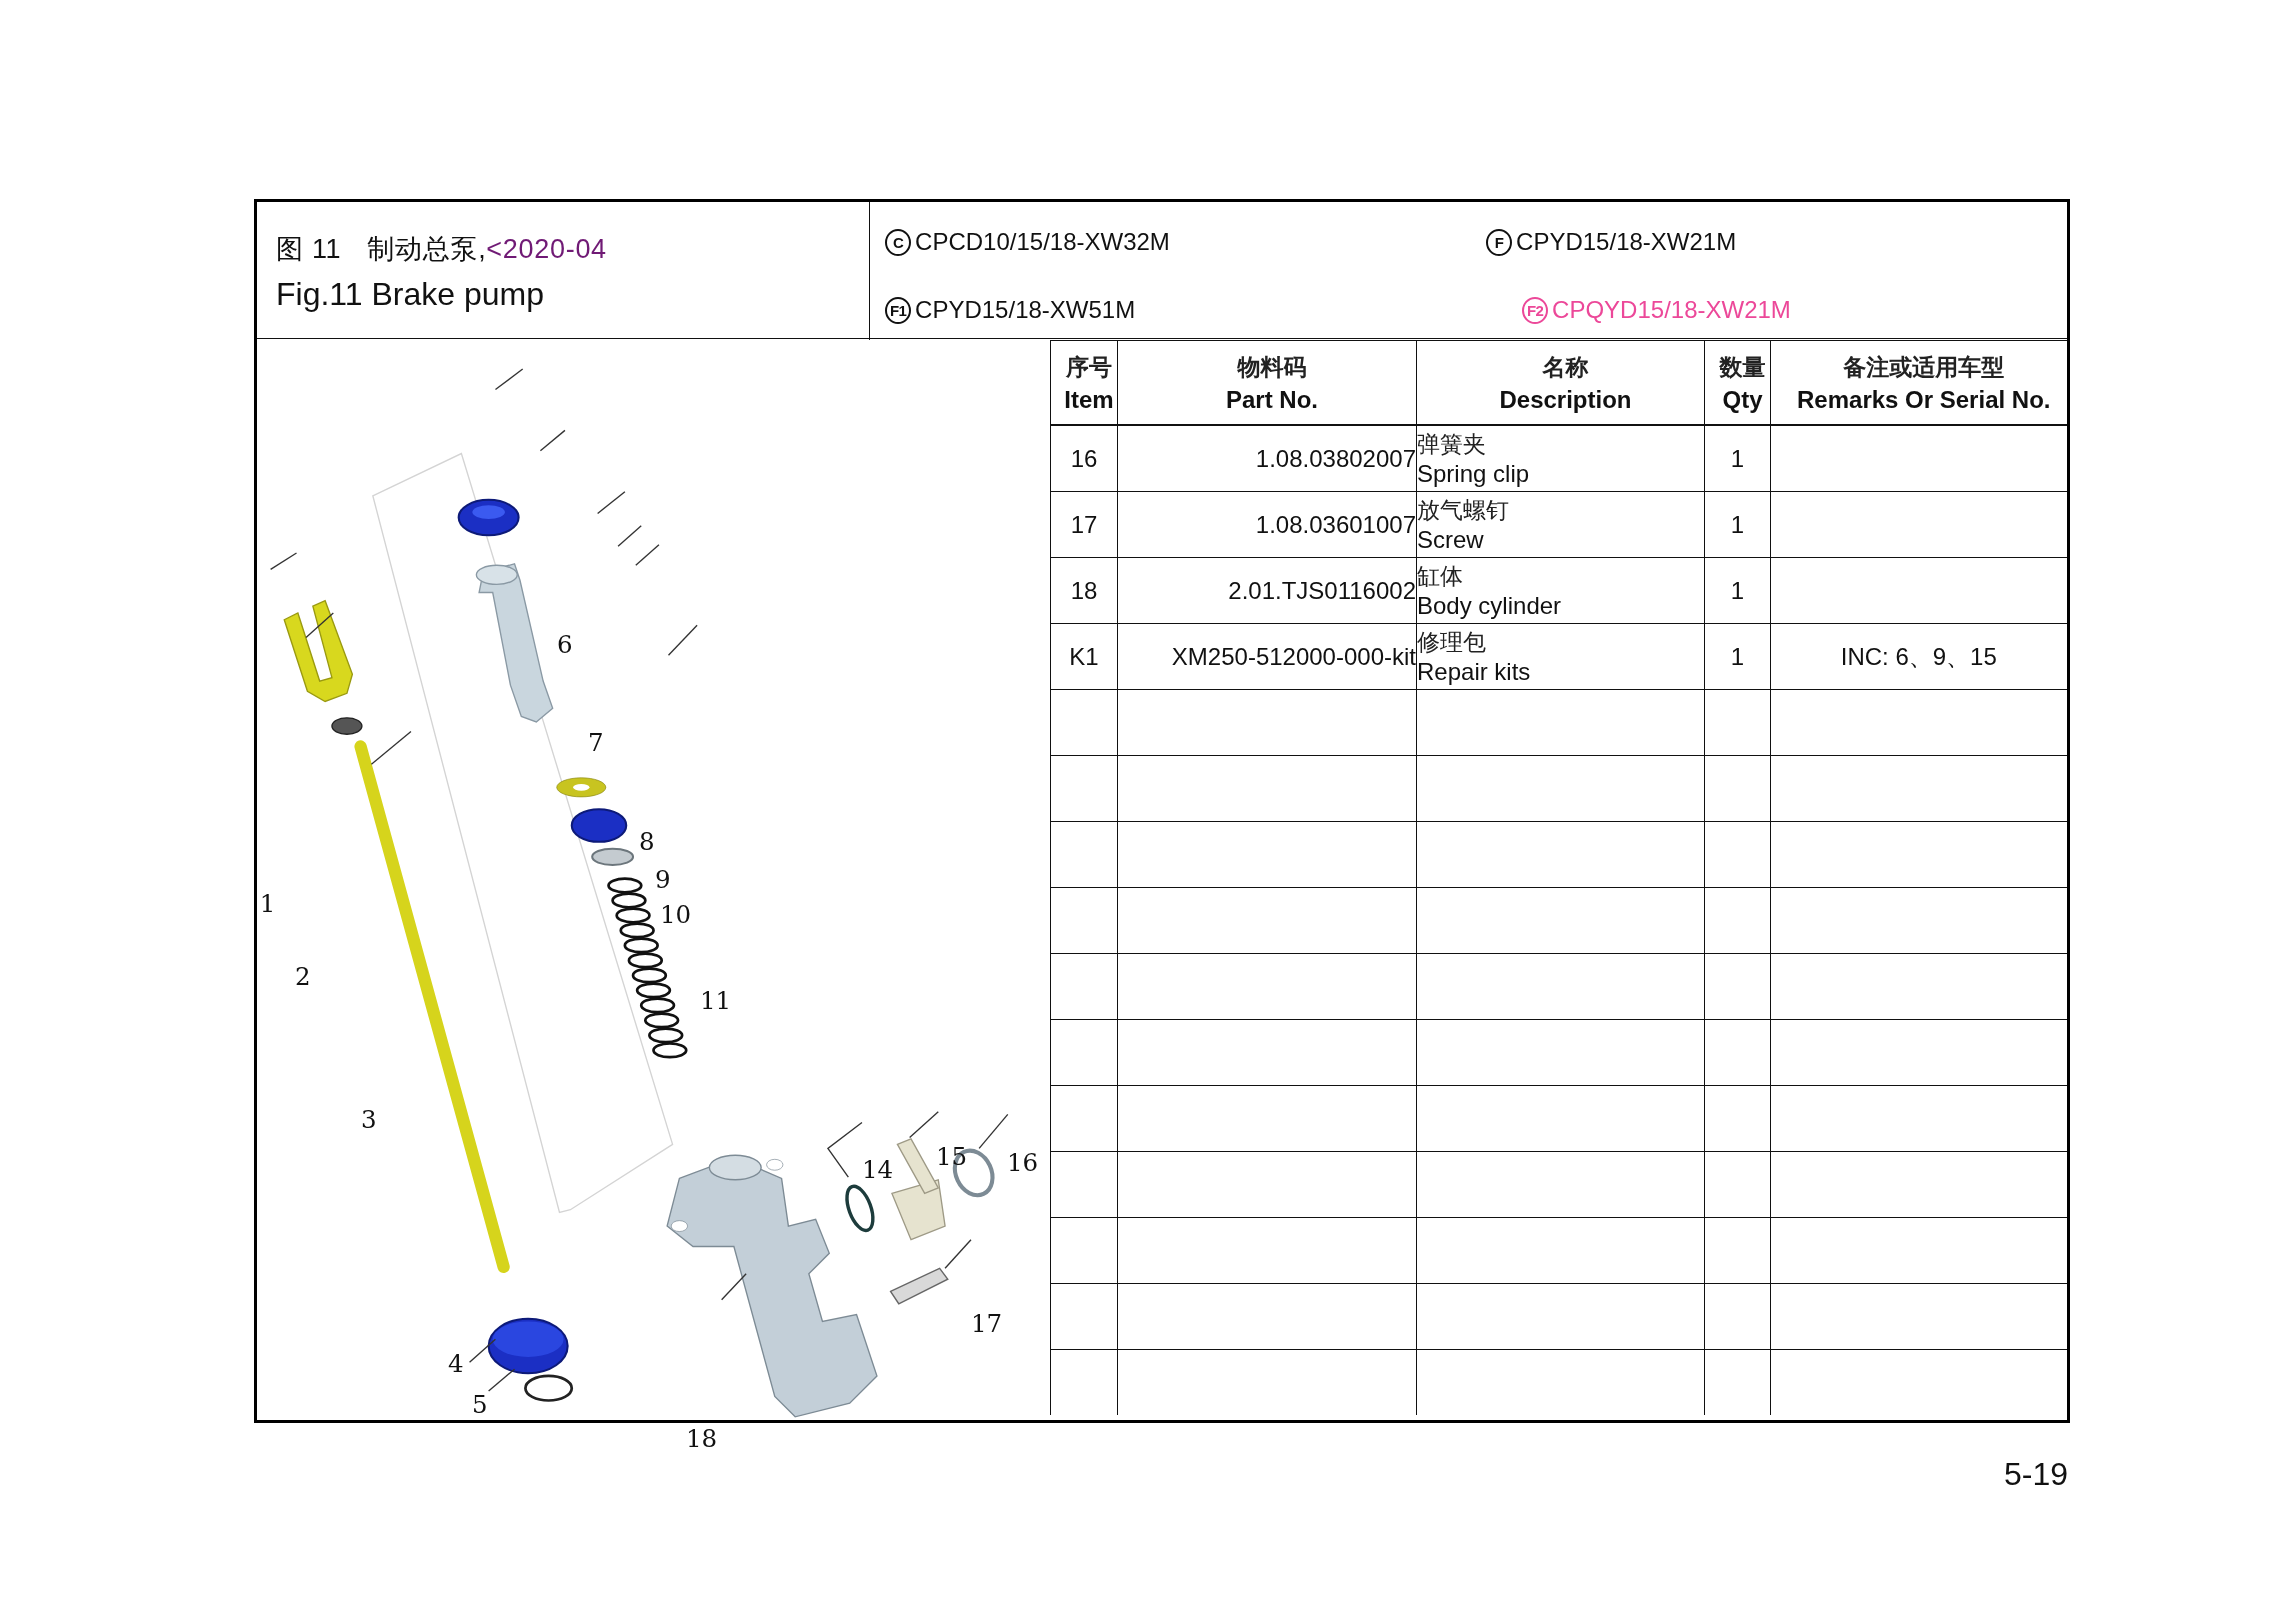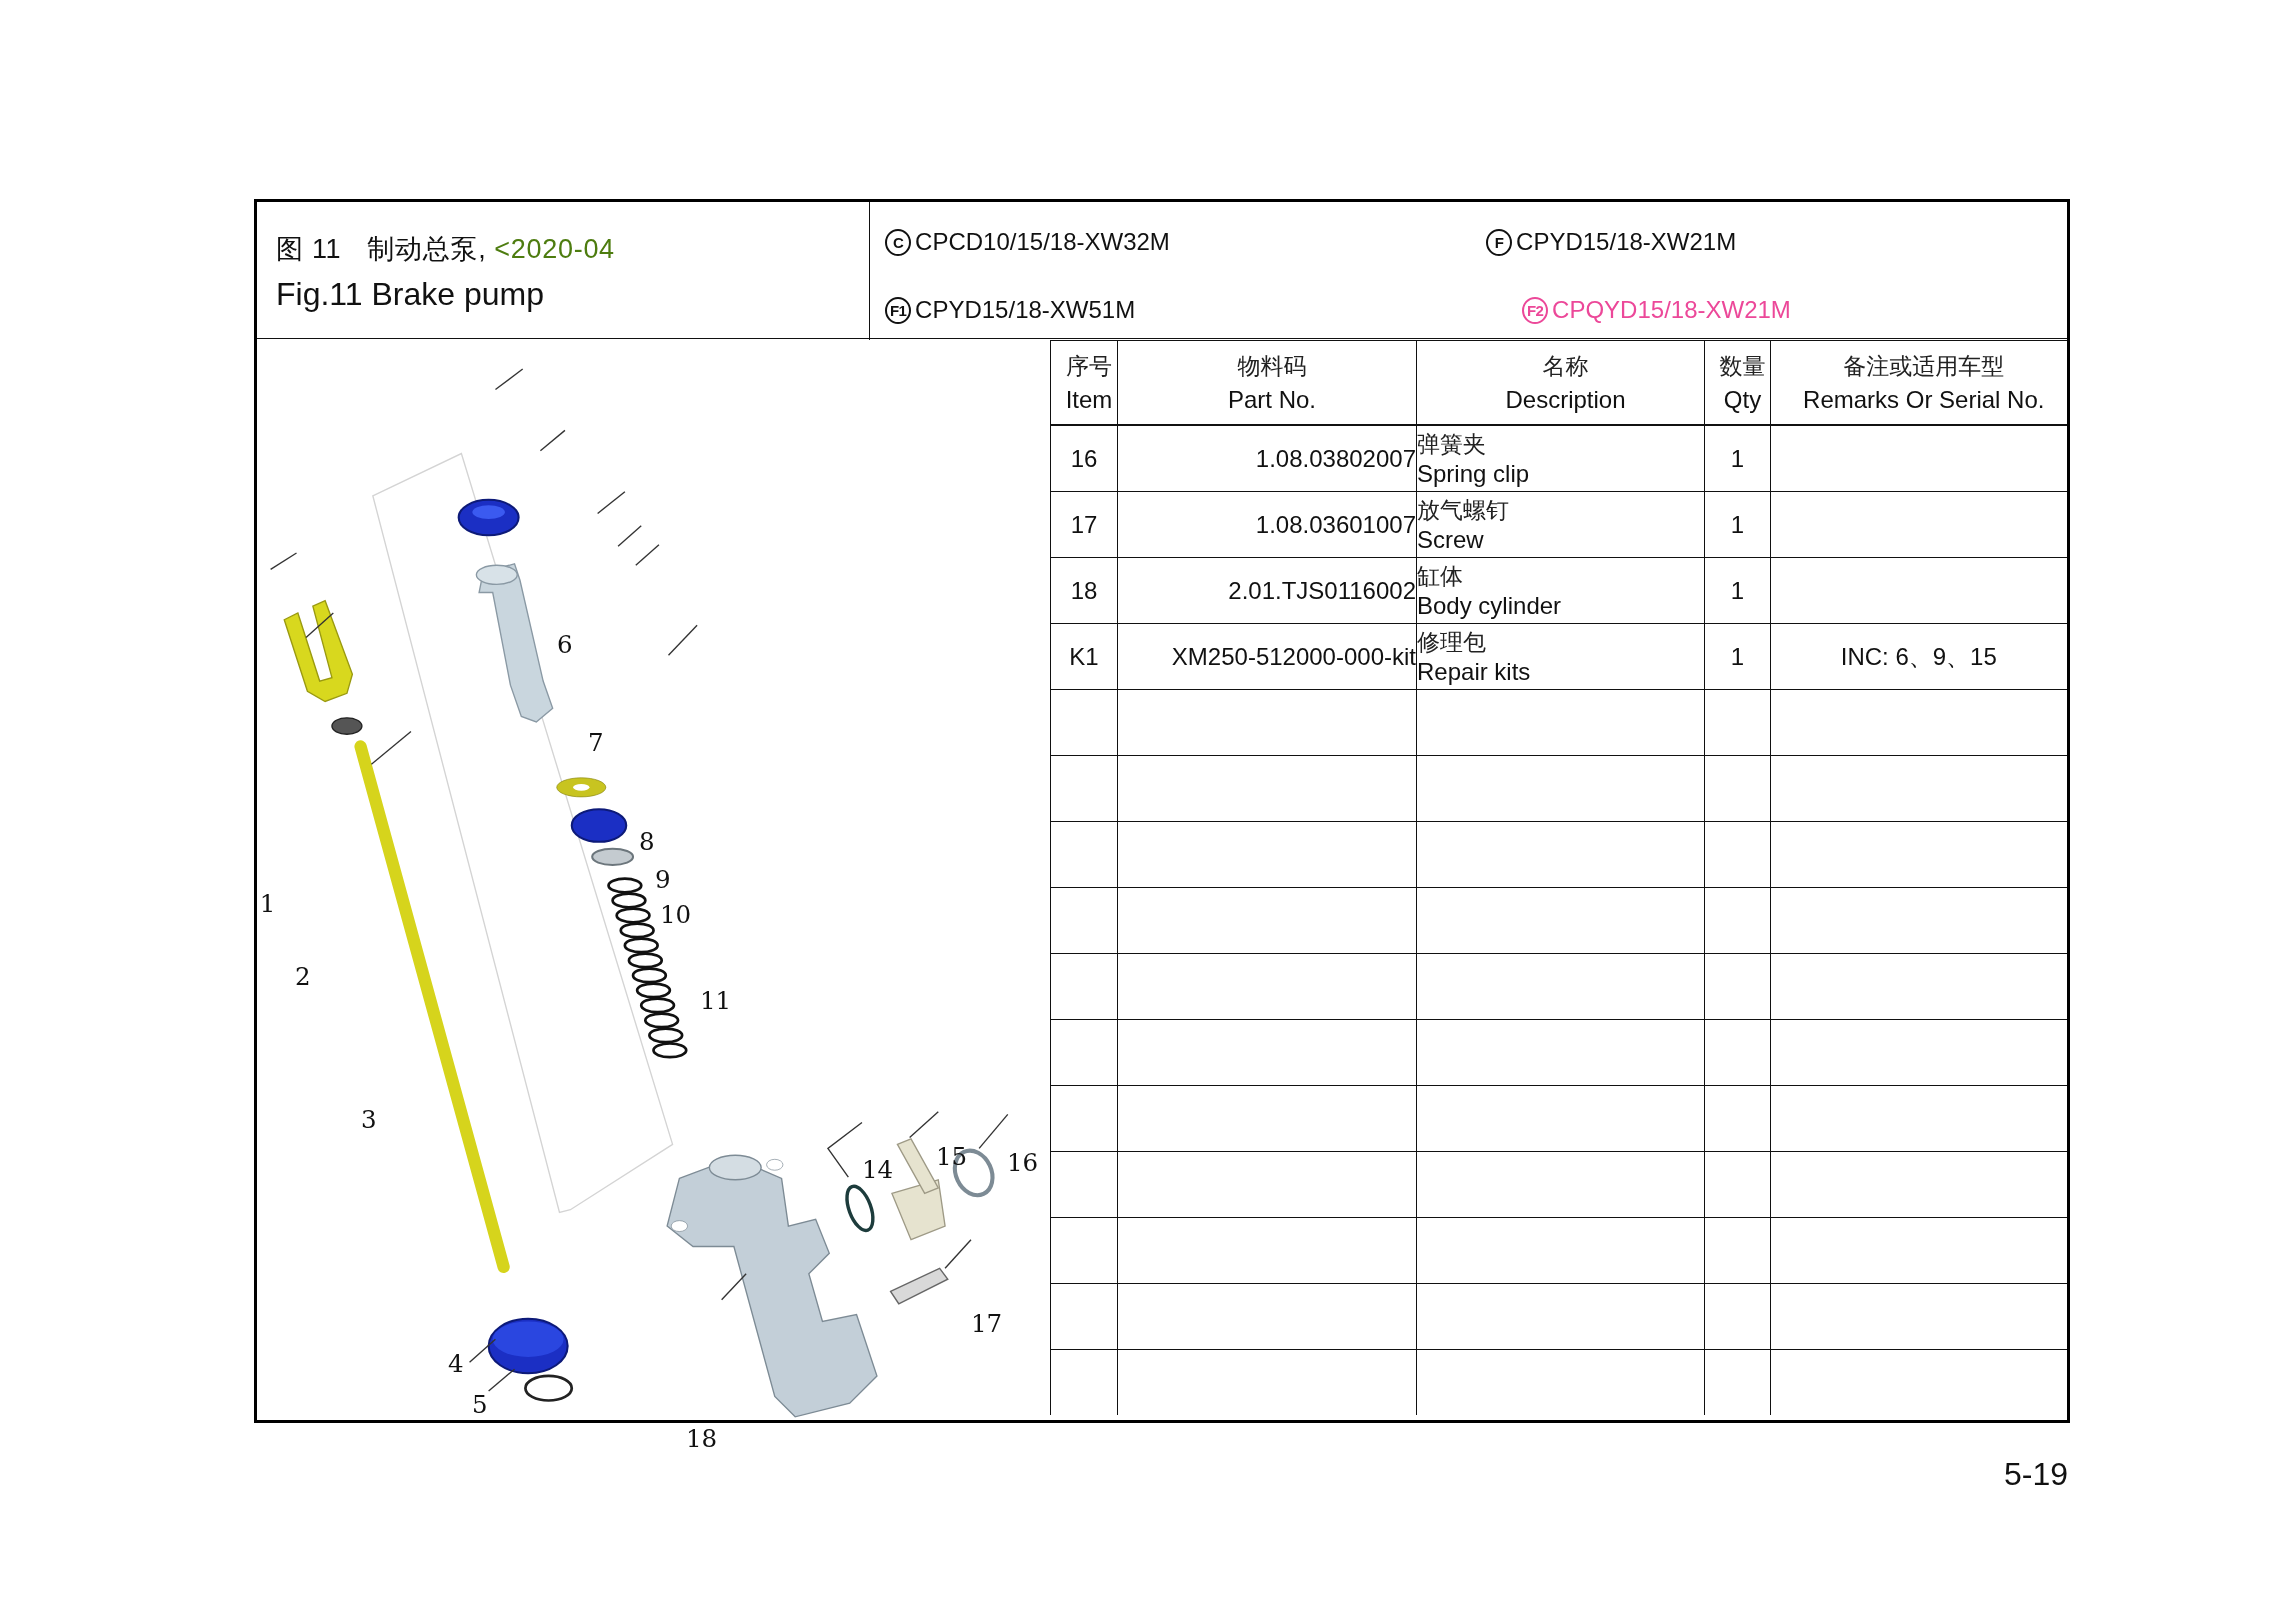--- a/index.html
+++ b/index.html
@@ -4,35 +4,35 @@
 <style>
   html, body { margin:0; padding:0; background:#ffffff; }
   body { width:2295px; height:1623px; position:relative; overflow:hidden;
          font-family:"Liberation Sans", "DejaVu Sans", sans-serif; color:#111; }
   .frame { position:absolute; left:254px; top:199px; width:1816px; height:1224px;
            border:3.4px solid #000; box-sizing:border-box; }
   .hdr-divider { position:absolute; left:0; right:0; top:136px; height:1.4px; background:#111; }
   .hdr-vsplit { position:absolute; left:612px; top:0; width:1.4px; height:138px; background:#111; }
   .title-cn { position:absolute; left:19px; top:29px; font-size:27px; letter-spacing:0.7px; white-space:nowrap; }
   .title-cn .gap { display:inline-block; width:26px; }
-  .title-cn .date { color:#4d7c0f;margin-left:8px; }
+  .title-cn .date { color:#701a75; }
   .title-en { position:absolute; left:19px; top:74px; font-size:32px; white-space:nowrap; }
   .model { position:absolute; font-size:24px; white-space:nowrap; display:flex; align-items:center; gap:4.1px; }
   .model .badge { display:inline-flex; align-items:center; justify-content:center;
                   width:26px; height:27px; border:2px solid currentColor; border-radius:50%;
                   font-size:15px; font-weight:bold; box-sizing:border-box; letter-spacing:-0.7px; }
   .model.blue { color:#ec4899;margin-left:36px; }
 
   .diagram { position:absolute; left:0; top:138px; width:793px; height:1080px; }
   .callout { position:absolute; font-family:"DejaVu Serif", "Liberation Serif", serif; font-size:24.5px; color:#111; }
 
   .parts { position:absolute; left:793px; top:138px; width:1016px; border-collapse:collapse;
            table-layout:fixed; font-size:24px; }
   .parts th, .parts td { border:1.4px solid #111; padding:0; text-align:center; vertical-align:middle; }
-  .parts th { height:83px; font-weight:normal; line-height:33px;padding-left:10px; }
+  .parts th { height:83px; font-weight:bold; line-height:33px;padding-left:10px; }
   .parts thead tr { border-bottom:2.7px solid #111; }
   .parts td { height:65px; line-height:27px; }
   .parts td.pn { text-align:right; padding-left:15px; }
   .parts td.desc { text-align:left; padding-left:0; line-height:29px; }
   .parts tr.first td { border-top:2.7px solid #111; }
   .parts td:last-child, .parts th:last-child { border-right:none; }
   .parts tbody tr:last-child td { border-bottom:none; }
   .cn { font-family:"DejaVu Serif", "Liberation Serif", serif; font-size:23px; color:#222; }
 
   .page-num { position:absolute; left:2004px; top:1456px; font-size:32px; }

